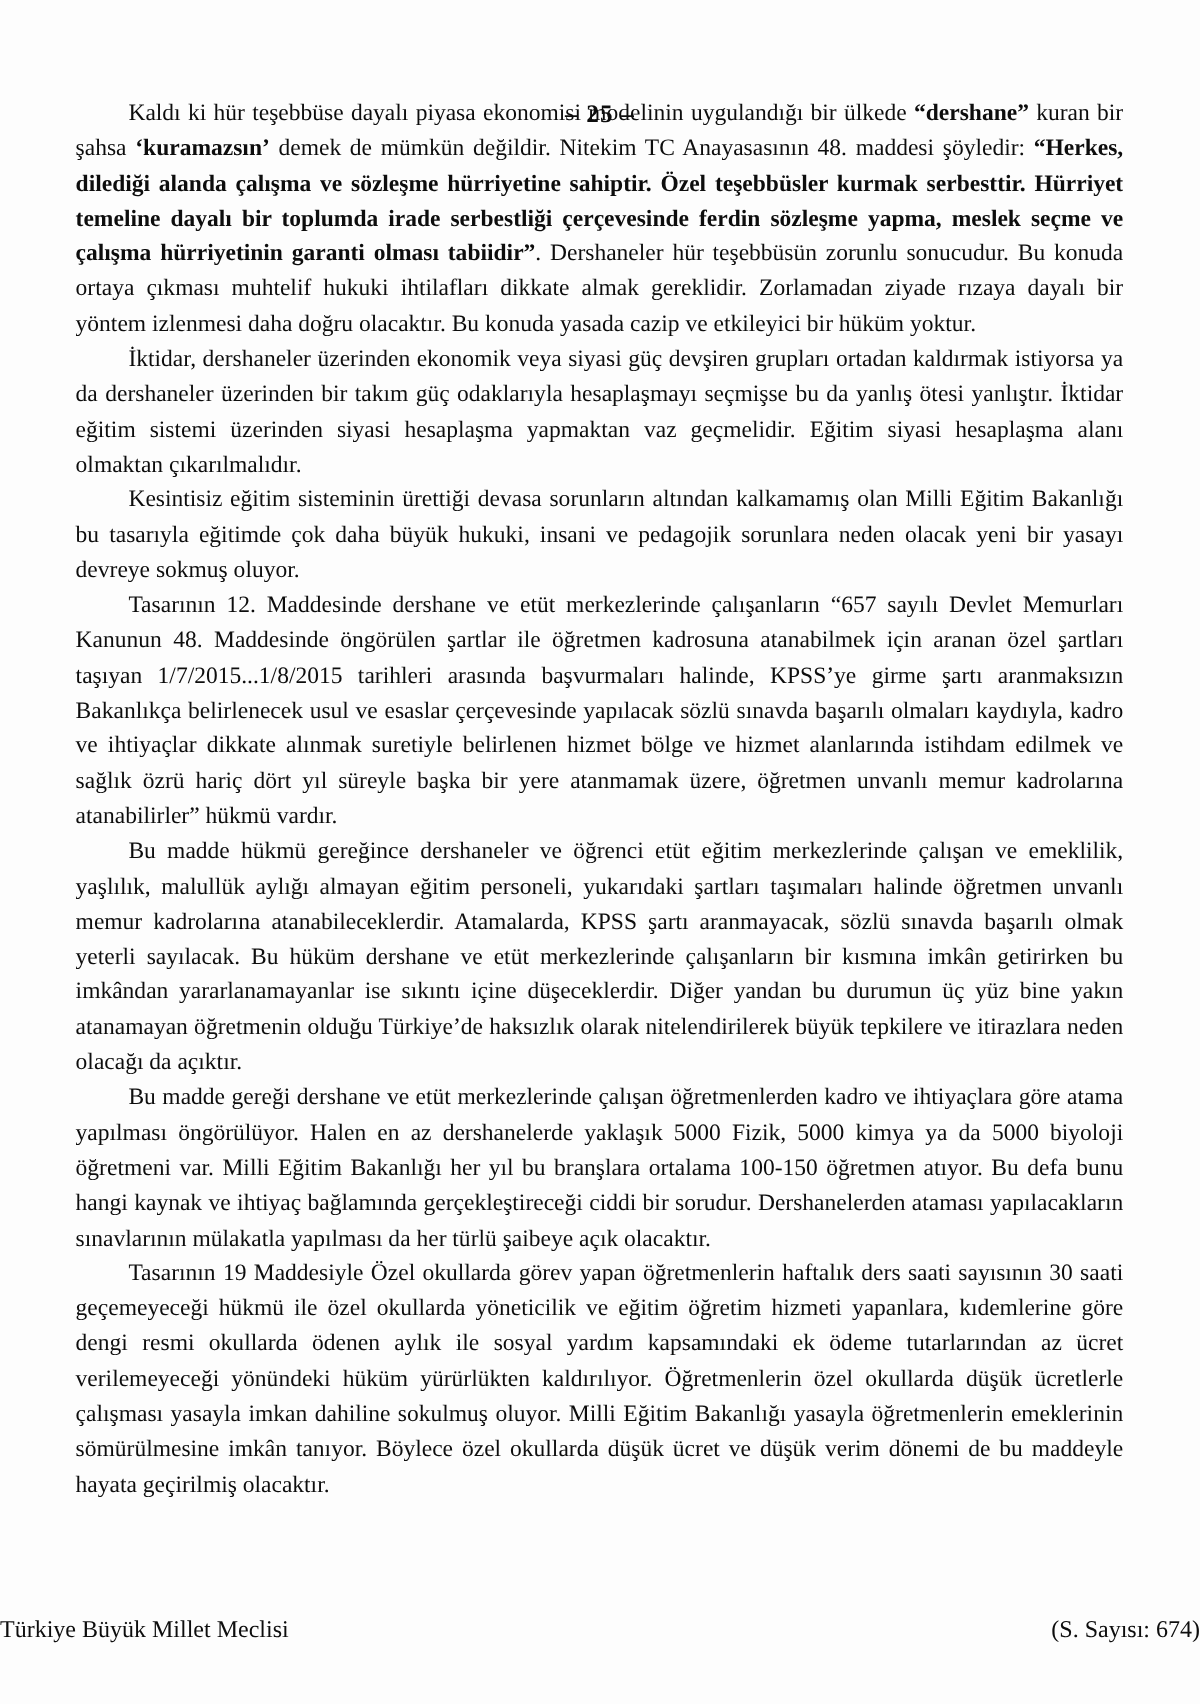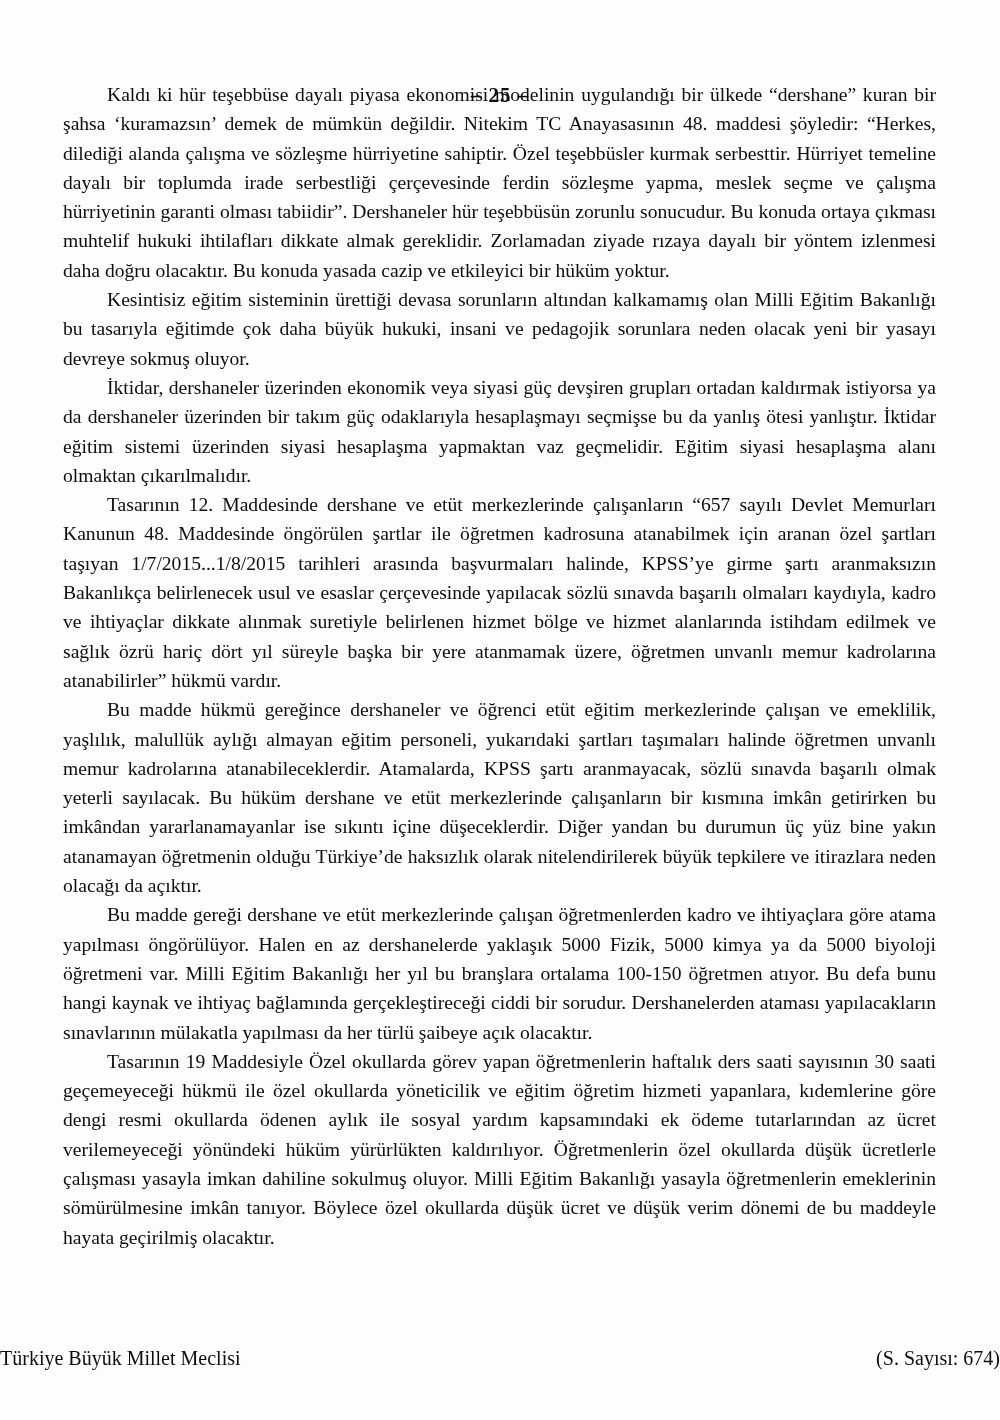--- a/index.html
+++ b/index.html
@@ -37,21 +37,21 @@
     font-size: 19.6px;
     line-height: 29.3px;
     text-align: justify;
   }
   .body-text p {
     margin: 0;
     padding: 0;
     text-indent: 44px;
   }
   .body-text b {
-    font-weight: normal;
+    font-weight: bold;
   }
   .footer {
     position: absolute;
     top: 1347px;
     left: 0;
     width: 100%;
     display: flex;
     justify-content: space-between;
     gap: 56px;
     font-size: 20px;
@@ -62,23 +62,23 @@
 <body>
 
 <div class="page">
 
   <div class="page-number">– 25 –</div>
 
   <div class="body-text">
 
     <p><span>Kaldı ki hür teşebbüse dayalı piyasa ekonomisi modelinin uygulandığı bir ülkede </span><b>“dershane”</b><span> kuran bir şahsa </span><b>‘kuramazsın’</b><span> demek de mümkün değildir. Nitekim TC Anayasasının 48. maddesi şöyledir: </span><b>“Herkes, dilediği alanda çalışma ve sözleşme hürriyetine sahiptir. Özel teşebbüsler kurmak serbesttir. Hürriyet temeline dayalı bir toplumda irade serbestliği çerçevesinde ferdin sözleşme yapma, meslek seçme ve çalışma hürriyetinin garanti olması tabiidir”</b><span>. Dershaneler hür teşebbüsün zorunlu sonucudur. Bu konuda ortaya çıkması muhtelif hukuki ihtilafları dikkate almak gereklidir. Zorlamadan ziyade rızaya dayalı bir yöntem izlenmesi daha doğru olacaktır. Bu konuda yasada cazip ve etkileyici bir hüküm yoktur.</span></p>
 
+    <p>İktidar, dershaneler üzerinden ekonomik veya siyasi güç devşiren grupları ortadan kaldırmak istiyorsa ya da dershaneler üzerinden bir takım güç odaklarıyla hesaplaşmayı seçmişse bu da yanlış ötesi yanlıştır. İktidar eğitim sistemi üzerinden siyasi hesaplaşma yapmaktan vaz geçmelidir. Eğitim siyasi hesaplaşma alanı olmaktan çıkarılmalıdır.</p>
+
     <p>Kesintisiz eğitim sisteminin ürettiği devasa sorunların altından kalkamamış olan Milli Eğitim Bakanlığı bu tasarıyla eğitimde çok daha büyük hukuki, insani ve pedagojik sorunlara neden olacak yeni bir yasayı devreye sokmuş oluyor.</p>
-
-    <p>İktidar, dershaneler üzerinden ekonomik veya siyasi güç devşiren grupları ortadan kaldırmak istiyorsa ya da dershaneler üzerinden bir takım güç odaklarıyla hesaplaşmayı seçmişse bu da yanlış ötesi yanlıştır. İktidar eğitim sistemi üzerinden siyasi hesaplaşma yapmaktan vaz geçmelidir. Eğitim siyasi hesaplaşma alanı olmaktan çıkarılmalıdır.</p>
 
     <p>Tasarının 12. Maddesinde dershane ve etüt merkezlerinde çalışanların “657 sayılı Devlet Memurları Kanunun 48. Maddesinde öngörülen şartlar ile öğretmen kadrosuna atanabilmek için aranan özel şartları taşıyan 1/7/2015...1/8/2015 tarihleri arasında başvurmaları halinde, KPSS’ye girme şartı aranmaksızın Bakanlıkça belirlenecek usul ve esaslar çerçevesinde yapılacak sözlü sınavda başarılı olmaları kaydıyla, kadro ve ihtiyaçlar dikkate alınmak suretiyle belirlenen hizmet bölge ve hizmet alanlarında istihdam edilmek ve sağlık özrü hariç dört yıl süreyle başka bir yere atanmamak üzere, öğretmen unvanlı memur kadrolarına atanabilirler” hükmü vardır.</p>
 
     <p>Bu madde hükmü gereğince dershaneler ve öğrenci etüt eğitim merkezlerinde çalışan ve emeklilik, yaşlılık, malullük aylığı almayan eğitim personeli, yukarıdaki şartları taşımaları halinde öğretmen unvanlı memur kadrolarına atanabileceklerdir. Atamalarda, KPSS şartı aranmayacak, sözlü sınavda başarılı olmak yeterli sayılacak. Bu hüküm dershane ve etüt merkezlerinde çalışanların bir kısmına imkân getirirken bu imkândan yararlanamayanlar ise sıkıntı içine düşeceklerdir. Diğer yandan bu durumun üç yüz bine yakın atanamayan öğretmenin olduğu Türkiye’de haksızlık olarak nitelendirilerek büyük tepkilere ve itirazlara neden olacağı da açıktır.</p>
 
     <p>Bu madde gereği dershane ve etüt merkezlerinde çalışan öğretmenlerden kadro ve ihtiyaçlara göre atama yapılması öngörülüyor. Halen en az dershanelerde yaklaşık 5000 Fizik, 5000 kimya ya da 5000 biyoloji öğretmeni var. Milli Eğitim Bakanlığı her yıl bu branşlara ortalama 100-150 öğretmen atıyor. Bu defa bunu hangi kaynak ve ihtiyaç bağlamında gerçekleştireceği ciddi bir sorudur. Dershanelerden ataması yapılacakların sınavlarının mülakatla yapılması da her türlü şaibeye açık olacaktır.</p>
 
     <p>Tasarının 19 Maddesiyle Özel okullarda görev yapan öğretmenlerin haftalık ders saati sayısının 30 saati geçemeyeceği hükmü ile özel okullarda yöneticilik ve eğitim öğretim hizmeti yapanlara, kıdemlerine göre dengi resmi okullarda ödenen aylık ile sosyal yardım kapsamındaki ek ödeme tutarlarından az ücret verilemeyeceği yönündeki hüküm yürürlükten kaldırılıyor. Öğretmenlerin özel okullarda düşük ücretlerle çalışması yasayla imkan dahiline sokulmuş oluyor. Milli Eğitim Bakanlığı yasayla öğretmenlerin emeklerinin sömürülmesine imkân tanıyor. Böylece özel okullarda düşük ücret ve düşük verim dönemi de bu maddeyle hayata geçirilmiş olacaktır.</p>
 
   </div>

